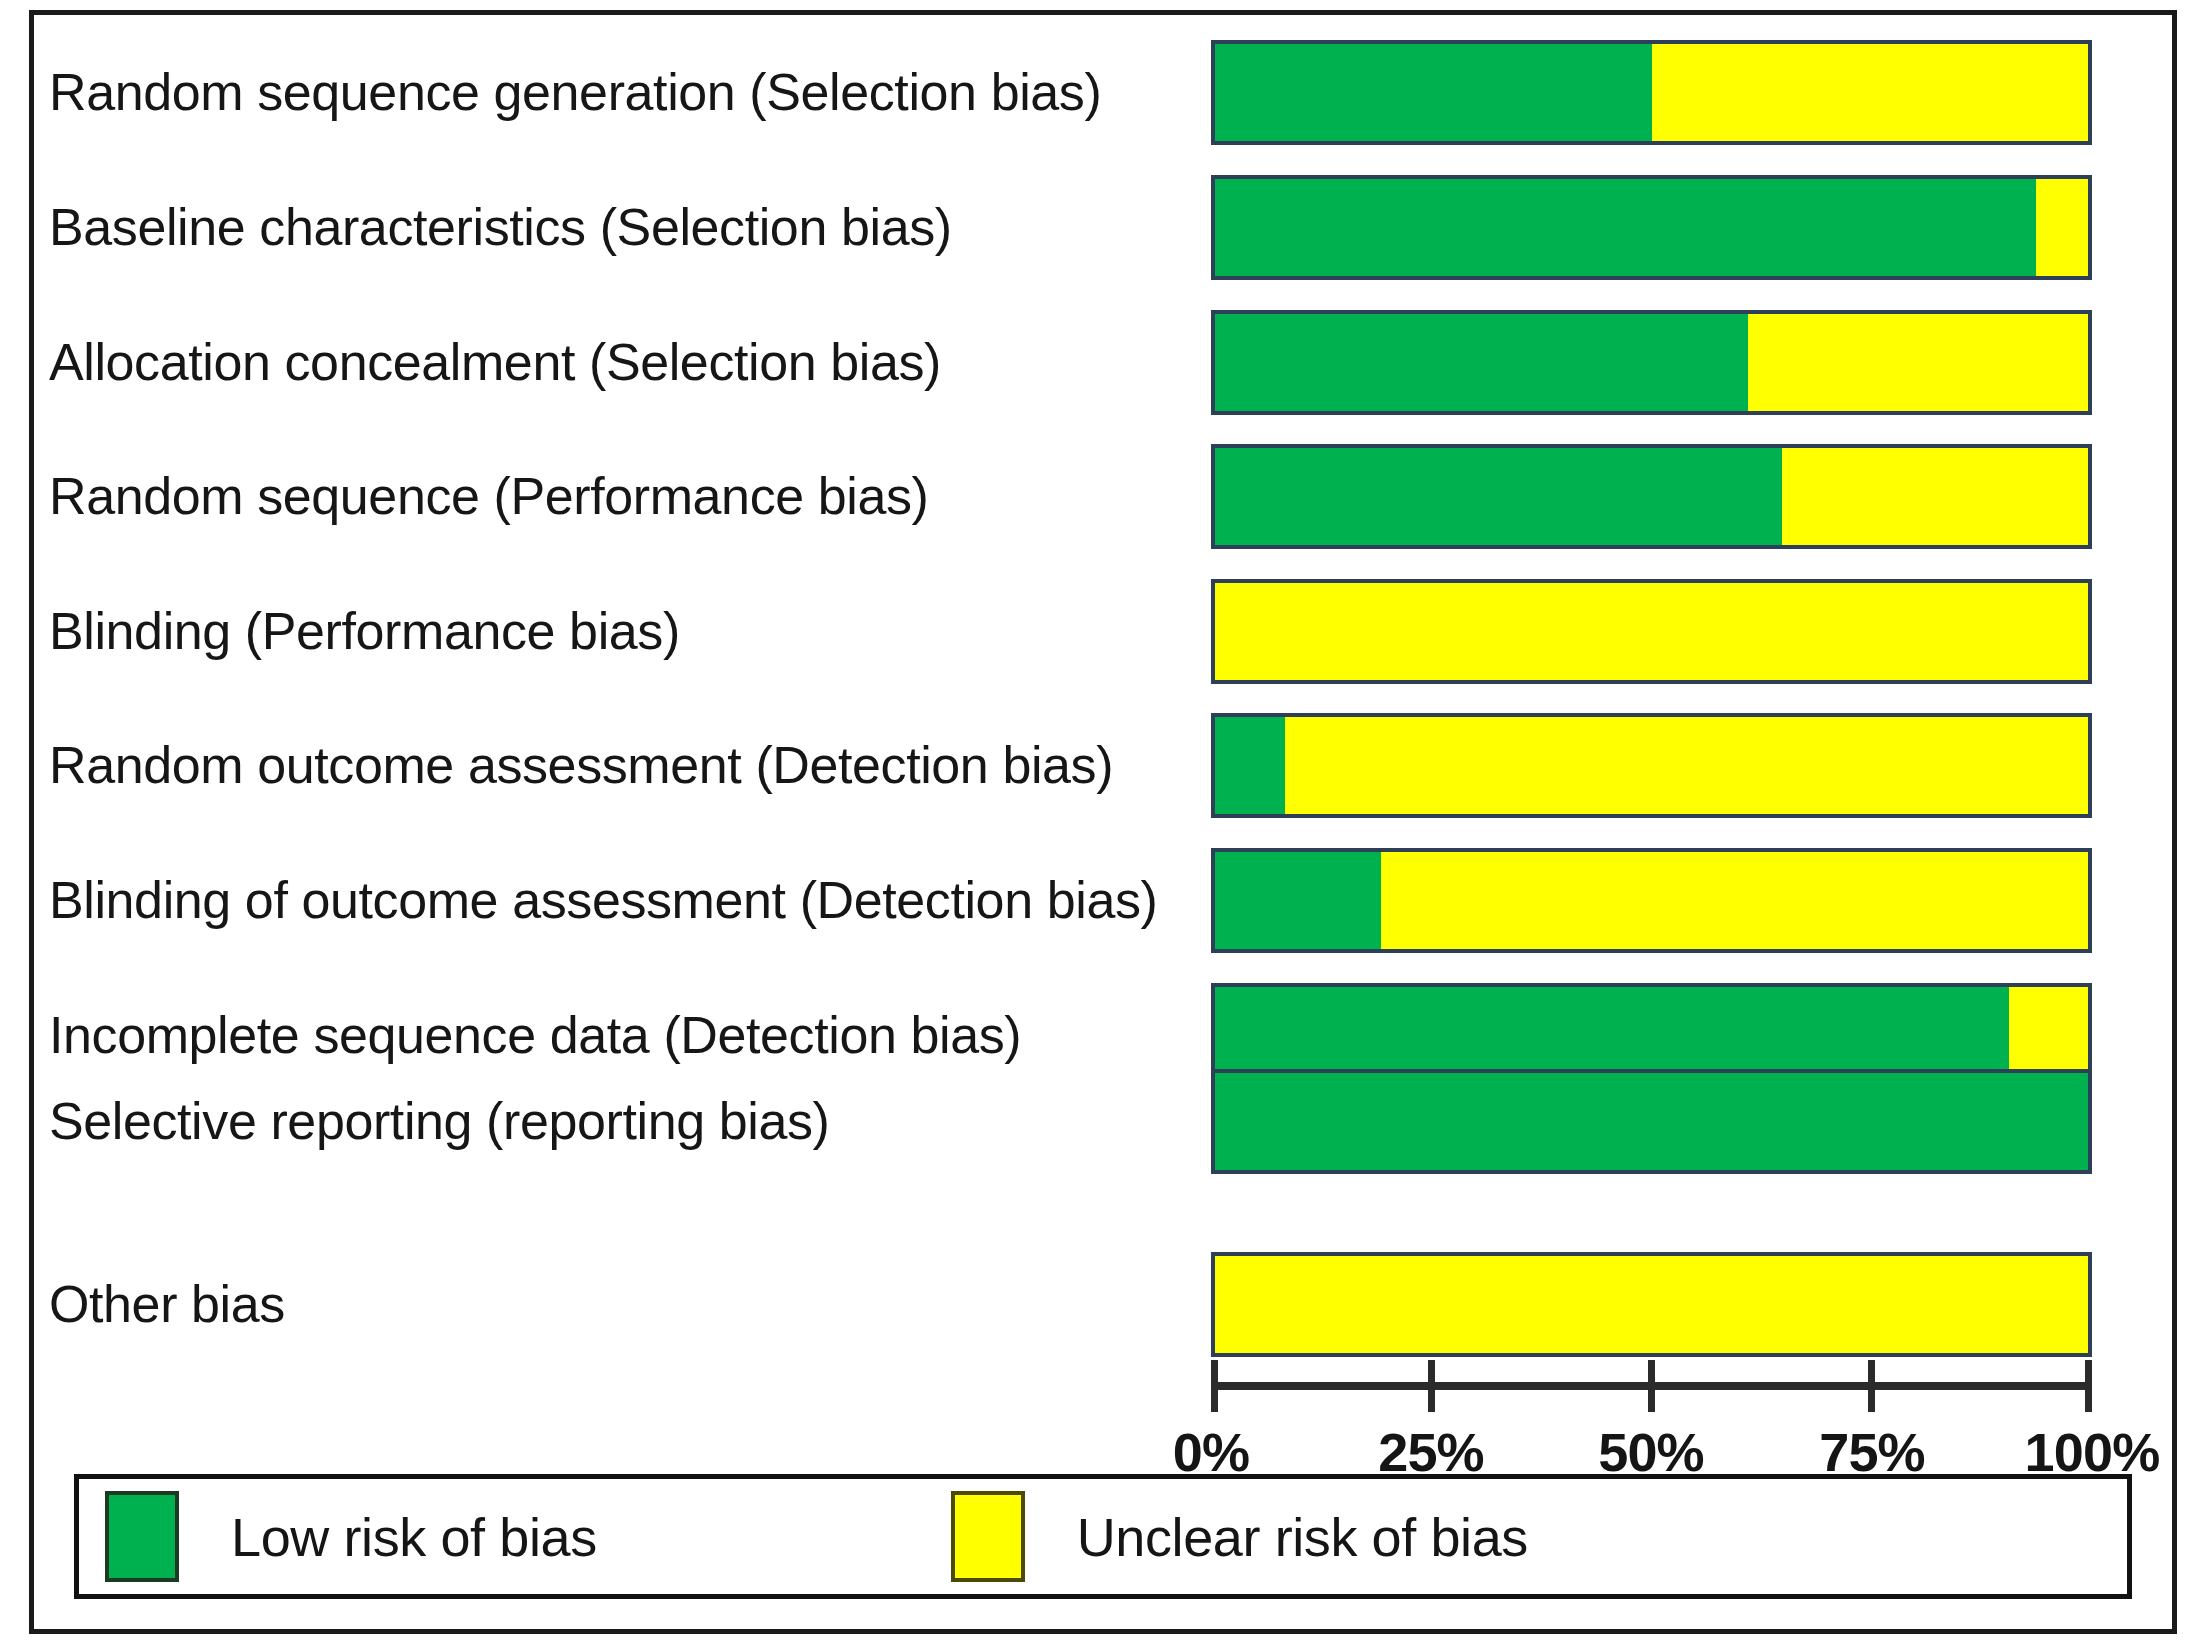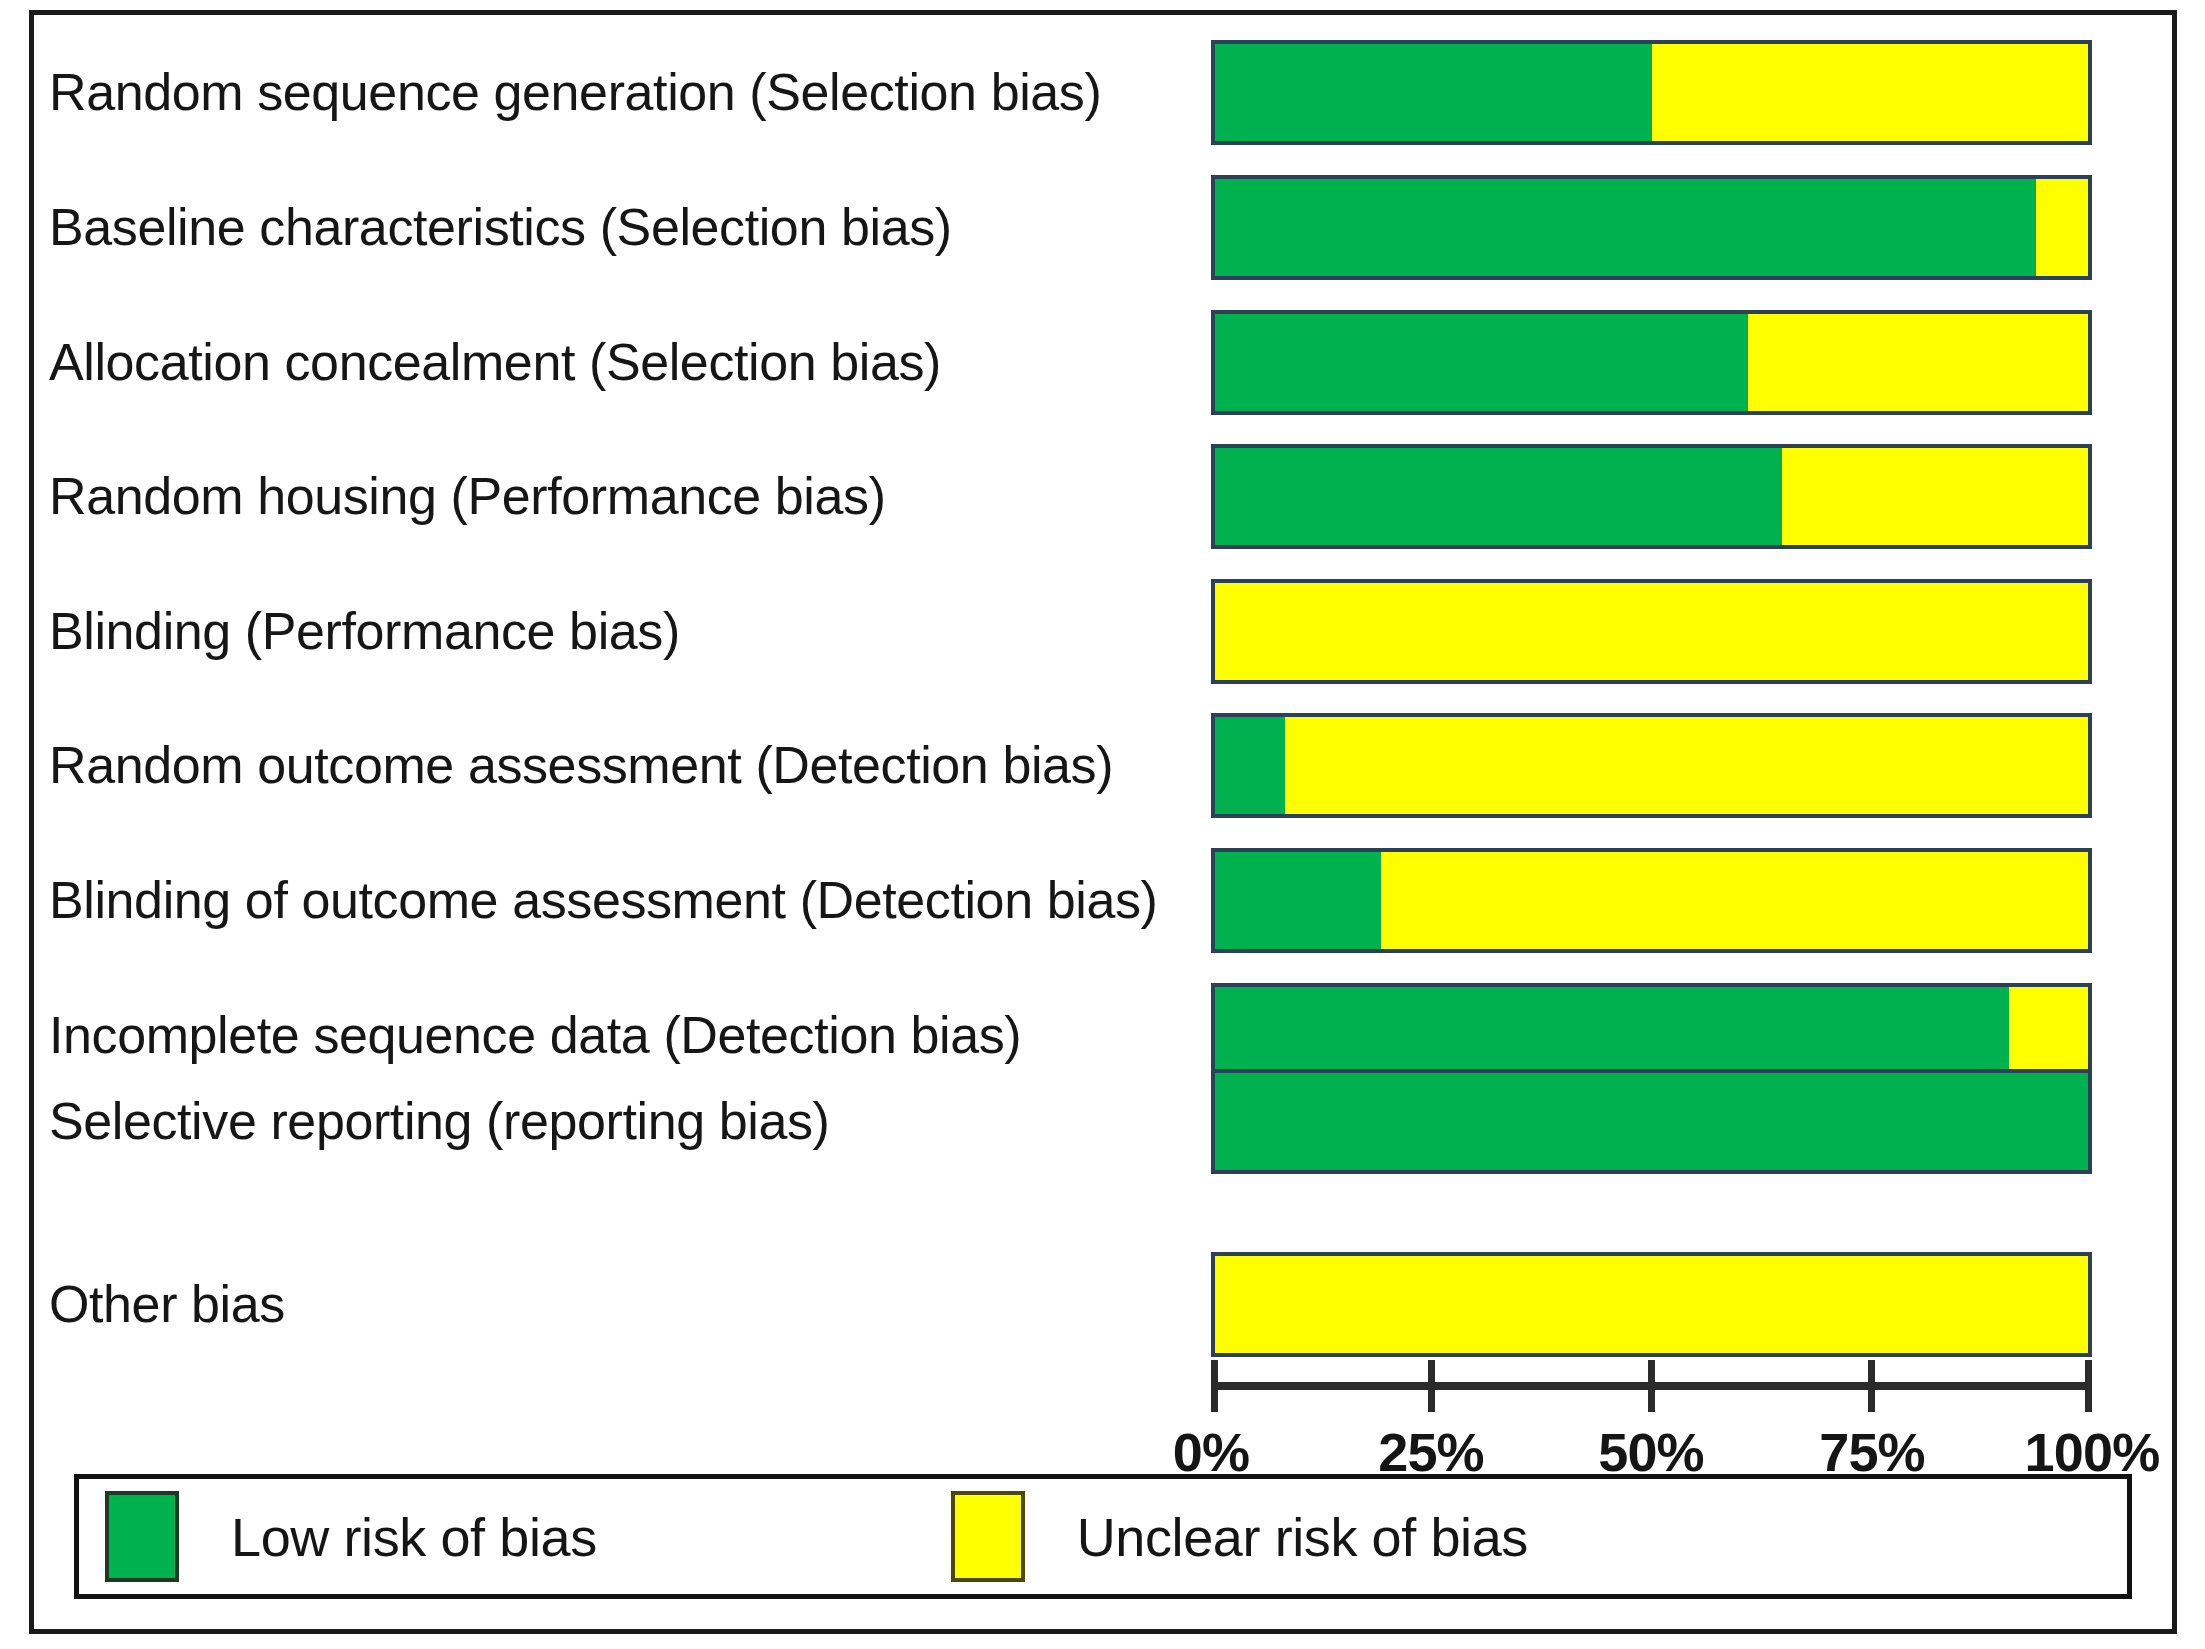--- a/index.html
+++ b/index.html
@@ -183,21 +183,21 @@
           </div>
         </div>
         <div class="bias-row" style="top: 293px;">
           <div class="row-label">Allocation concealment (Selection bias)</div>
           <div class="bar-track">
             <div class="seg-low" style="width: 61%; background: rgb(0, 177, 79);"></div>
             <div class="seg-unclear" style="width: 39%; background: rgb(255, 255, 0);"></div>
           </div>
         </div>
         <div class="bias-row" style="top: 427px;">
-          <div class="row-label">Random housing (Performance bias)</div>
+          <div class="row-label">Random sequence (Performance bias)</div>
           <div class="bar-track">
             <div class="seg-low" style="width: 65%; background: rgb(0, 177, 79);"></div>
             <div class="seg-unclear" style="width: 35%; background: rgb(255, 255, 0);"></div>
           </div>
         </div>
         <div class="bias-row" style="top: 562px;">
           <div class="row-label">Blinding (Performance bias)</div>
           <div class="bar-track">
             <div class="seg-low" style="width: 0%; background: rgb(0, 177, 79);"></div>
             <div class="seg-unclear" style="width: 100%; background: rgb(255, 255, 0);"></div>

